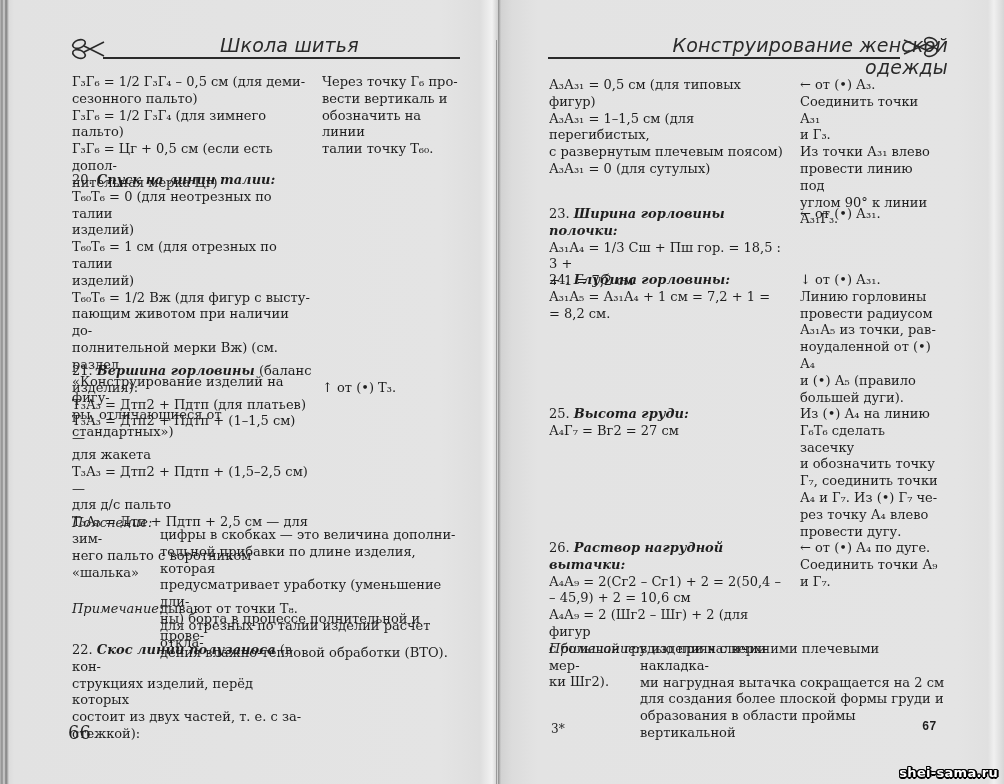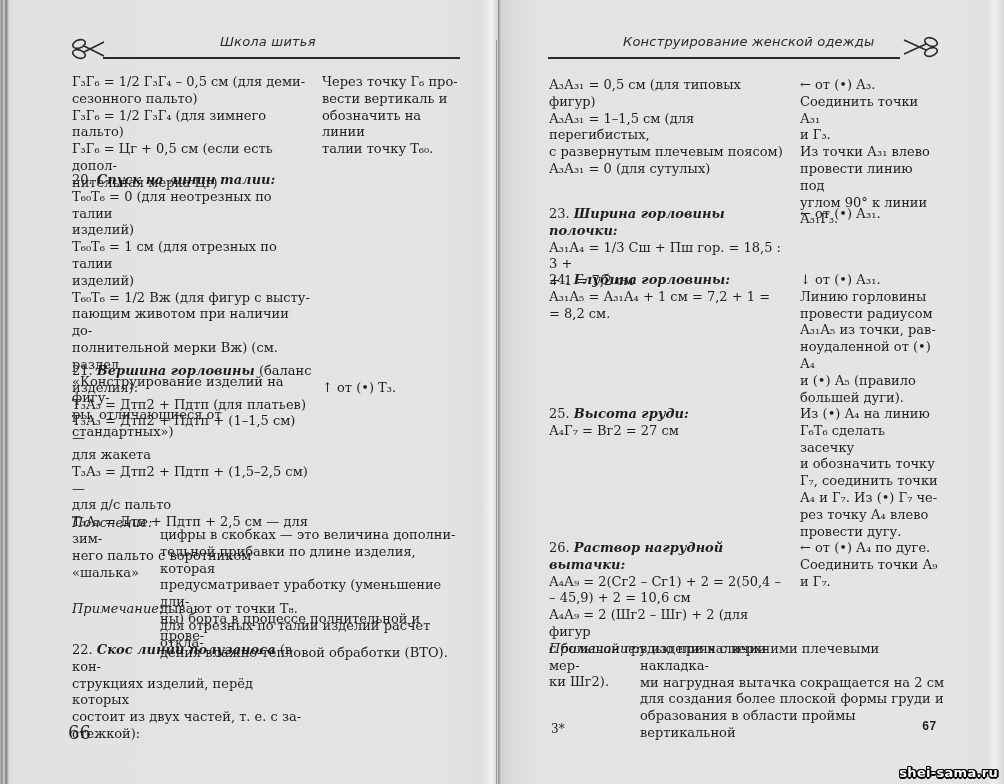--- a/index.html
+++ b/index.html
@@ -21,21 +21,21 @@
   .page.right { left: 498px; width: 506px;
     background: linear-gradient(to right, #8d8d8d 0px, #d2d2d2 3px, #dcdcdc 14px, #e3e3e3 40px, #e4e4e4 460px, #e0e0e0 490px, #f0f0f0 496px, #d6d6d6 506px);
   }
   .gutter-line { position:absolute; left: 496px; top: 40px; width: 1px; height: 744px; background:#9a9a9a; }
 
   .runhead {
     position: absolute; top: 34px; height: 24px;
   }
   .runhead .title {
     position: absolute; top: 0; font-family: "DejaVu Sans", "Liberation Sans", sans-serif;
-    font-style: italic; font-size: 13px; color: #2a2a2a; letter-spacing: 0.2px;
+    font-style: italic; font-size: 19px; color: #2a2a2a; letter-spacing: 0.2px;
   }
   .runhead .rule { position: absolute; top: 23px; height: 2px; background: #2a2a2a; }
   .scissors { position: absolute; width: 40px; height: 26px; }
 
   .text { position: absolute; font-size: 13px; line-height: 16.8px; }
   .text p { margin: 0; }
   .colL { position: absolute; }
   .colR { position: absolute; }
   .h { font-style: italic; font-weight: bold; }
   .lbl { font-style: italic; }

